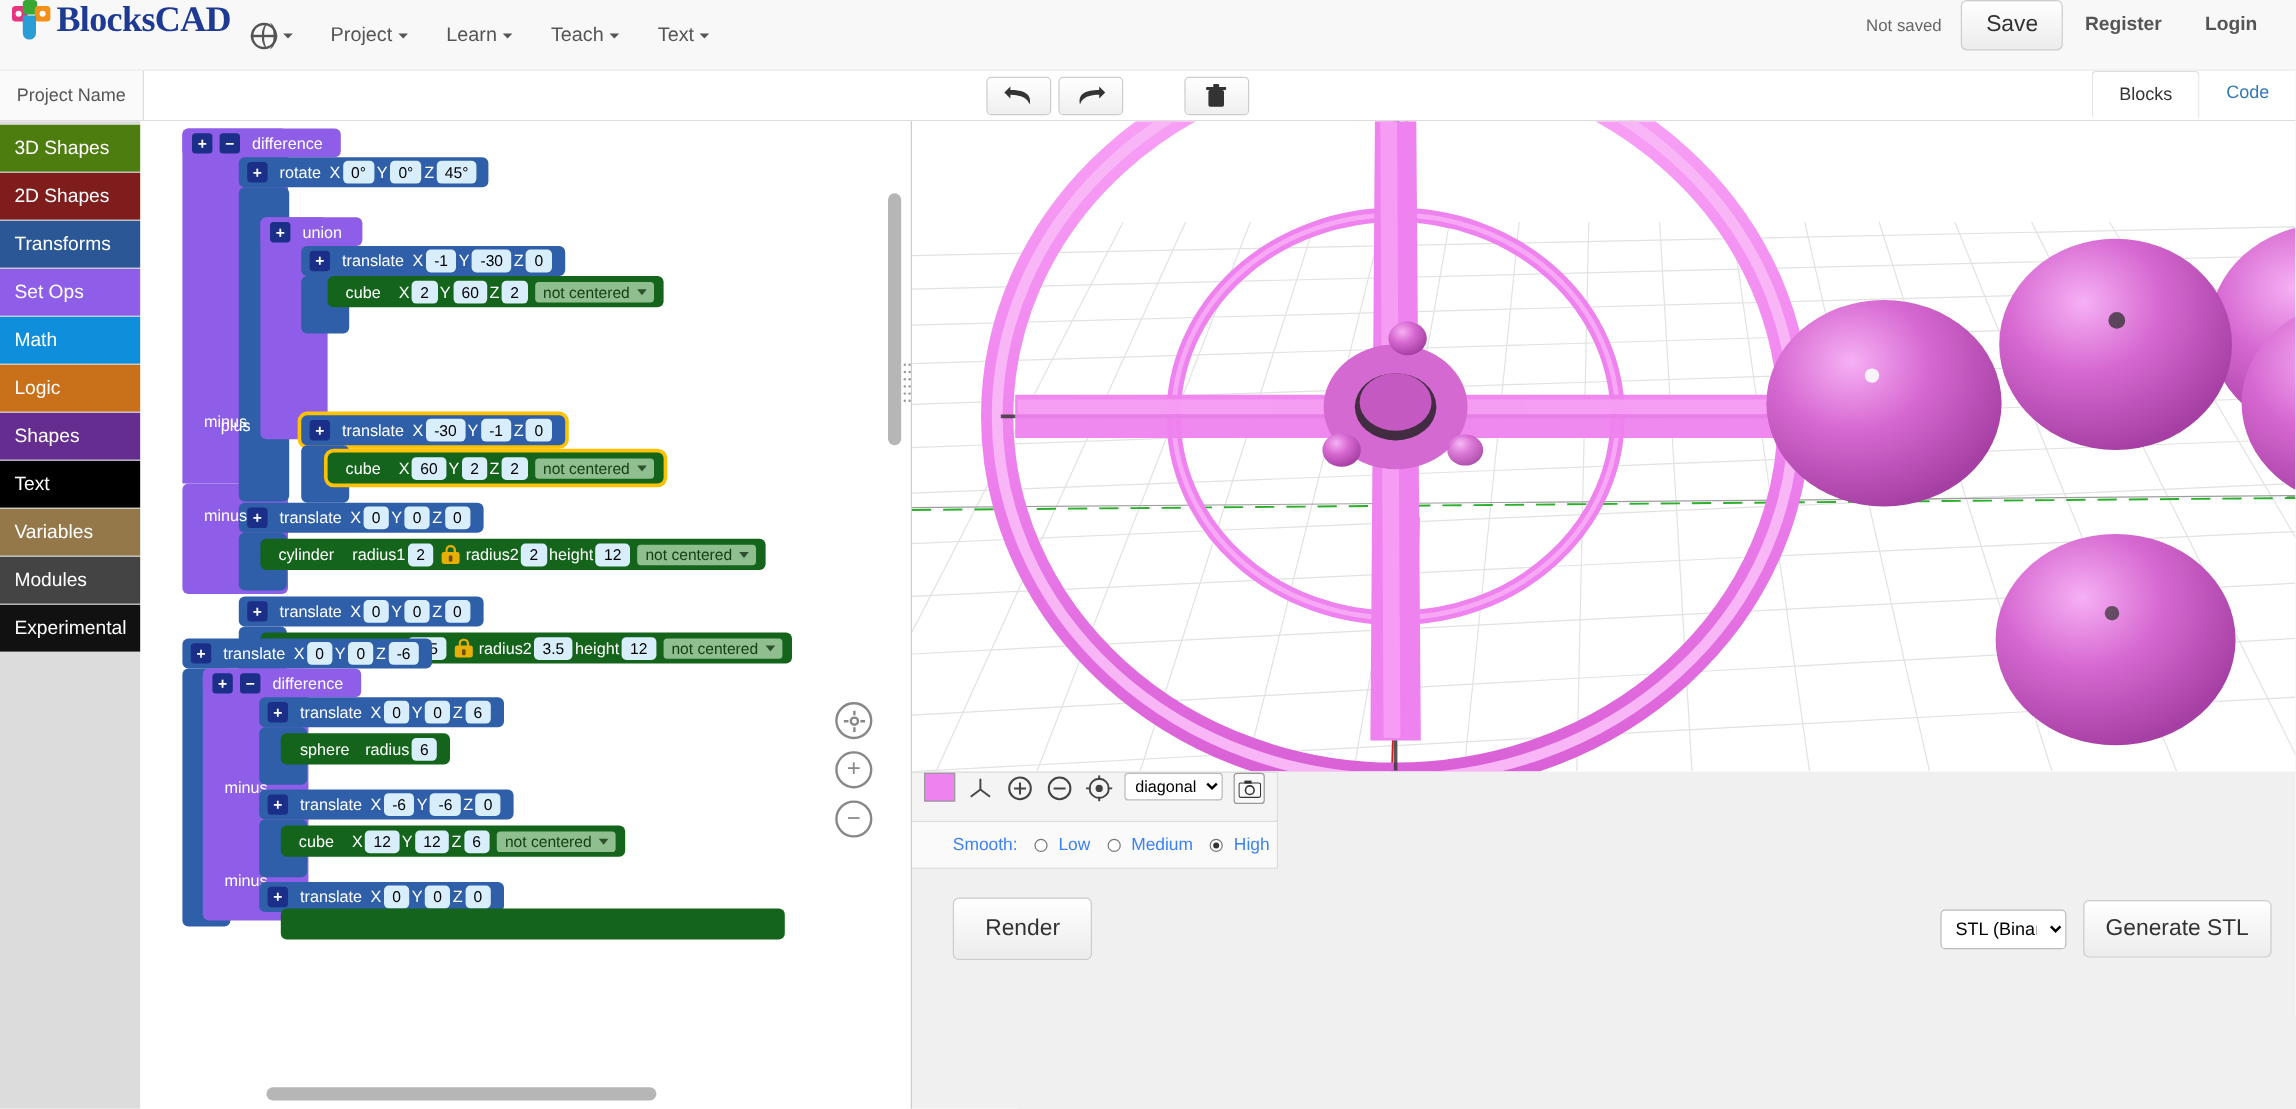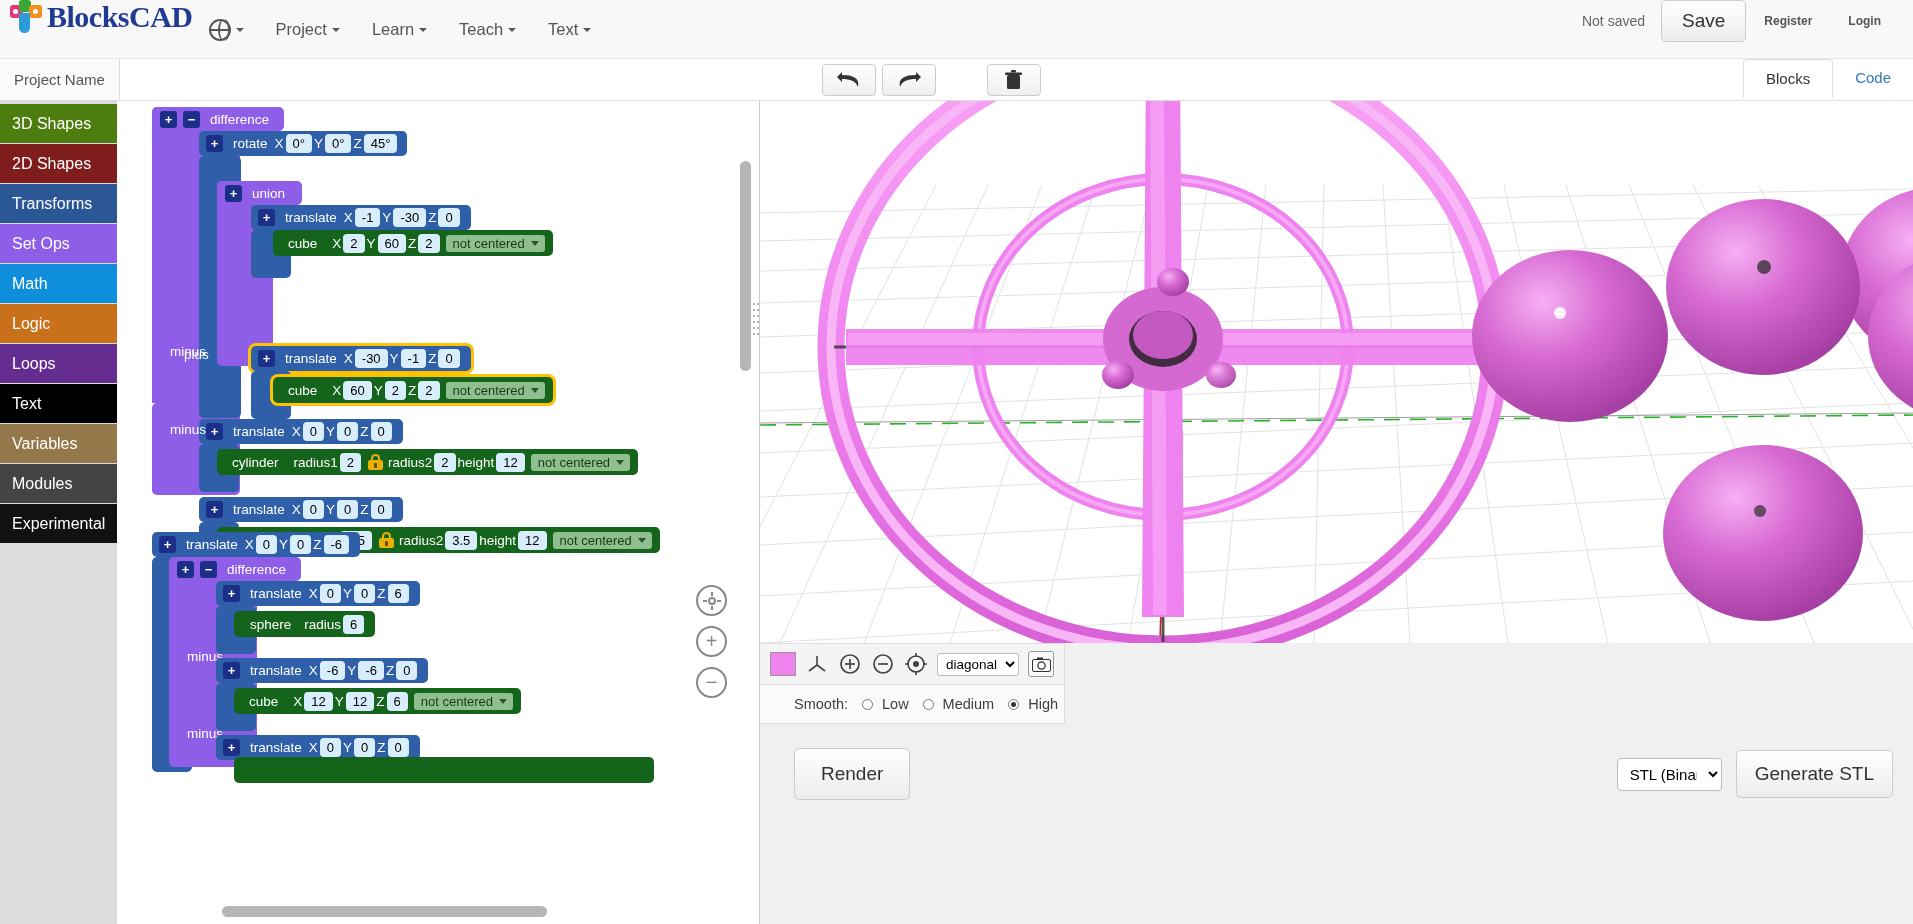--- a/index.html
+++ b/index.html
@@ -30,21 +30,21 @@
   .caret { margin-left:5px; border-left:4px solid transparent; border-right:4px solid transparent; border-top:4px solid #555; display:inline-block; }
   #globe { width:22px;height:22px;border-radius:50%;border:2px solid #555; position:relative; }
   #globe:before { content:""; position:absolute; left:-2px; top:8px; width:22px; height:2px; background:#555;}
   #globe:after { content:""; position:absolute; left:7px; top:-2px; width:8px; height:22px; border-radius:50%; border:2px solid #555; border-top:none; border-bottom:none;}
   #nav-right { margin-left:auto; display:flex; align-items:center; padding-right:14px; }
   #notsaved { font-size:14px; color:#666; margin-right:16px; }
   #save-btn {
     font-size:19px; color:#333; background:linear-gradient(#fff,#ececec);
     border:1px solid #ccc; border-radius:5px; padding:9px 20px; cursor:pointer;
   }
-  .auth-link { font-size:12px; font-weight:bold; color:#555; padding:0 18px; cursor:pointer; }
+  .auth-link { font-size:16px; font-weight:bold; color:#555; padding:0 18px; cursor:pointer; }
 
   
   #projbar {
     height:42px; width:100%; background:#fff; border-bottom:1px solid #ddd;
     display:flex; align-items:stretch; position:relative;
   }
   #proj-label {
     display:flex;align-items:center;padding:0 14px;font-size:15px;color:#555;
     border-right:1px solid #ddd; background:#fafafa;
   }
@@ -122,33 +122,33 @@
   #gl { position:absolute; left:0; top:0; width:1153px; height:542px; background:#fff; overflow:hidden;}
   #grid-svg { position:absolute; inset:0; }
   #drag-handle { position:absolute; left:-8px; top:200px; width:8px; height:36px; display:flex;flex-direction:column;justify-content:space-around;}
   .dh-row { display:flex; justify-content:space-around; }
   .dh-dot { width:2px;height:2px;background:#999;border-radius:50%; }
 
   
   #vtool {
     position:absolute; left:0; top:542px; width:305px; height:42px;
     background:#f4f4f4; border:1px solid #ddd; border-left:none;
-    display:flex; align-items:center; padding:0 10px; gap:9px;
+    display:flex; align-items:flex-start; padding:0 10px; gap:9px;
   }
   #colorchip { width:28px;height:24px;background:#ee82ee;border:1px solid #999;cursor:pointer;}
   .vicon { width:26px;height:26px;display:flex;align-items:center;justify-content:center;cursor:pointer;color:#444;}
   #viewsel {
     font-size:13.5px; padding:2px 4px; border:1px solid #bbb; border-radius:3px;
     background:#fff; font-family:"Liberation Sans",sans-serif; cursor:pointer;
   }
   #camera-btn { width:28px;height:26px;border:1px solid #999;border-radius:3px;background:#f9f9f9;display:flex;align-items:center;justify-content:center;cursor:pointer;}
   #smoothbar {
     position:absolute; left:0; top:584px; width:305px; height:39px;
     background:#fafafa; border:1px solid #ddd; border-left:none; border-top:none;
-    display:flex; align-items:center; padding-left:34px; font-size:14.5px; color:#404040; gap:4px;
+    display:flex; align-items:center; padding-left:34px; font-size:14.5px; color:#3b82f6; gap:4px;
   }
   .radio { width:11px;height:11px;border:1px solid #777;border-radius:50%;display:inline-block;position:relative;margin:0 5px 0 10px;background:#fff;}
   .radio.on:after{content:"";position:absolute;left:2px;top:2px;width:5px;height:5px;border-radius:50%;background:#333;}
   #renderrow { position:absolute; left:0; top:623px; width:1153px; height:100px; display:flex; align-items:center;}
   #render-btn {
     margin-left:34px; font-size:19px; color:#333; background:linear-gradient(#fff,#ececec);
     border:1px solid #ccc; border-radius:5px; padding:14px 26px; cursor:pointer;
   }
   #stl-wrap { margin-left:auto; display:flex; align-items:center; padding-right:20px; gap:14px;}
   #stlsel { font-size:15px; padding:6px 8px; border:1px solid #bbb; border-radius:4px; background:#fff;
@@ -230,21 +230,21 @@
 
 <div id="main">
 
   <div id="sidebar">
     <div class="cat" style="background:#4d7c0f">3D Shapes</div>
     <div class="cat" style="background:#7f1d1d">2D Shapes</div>
     <div class="cat" style="background:#2b5797">Transforms</div>
     <div class="cat" style="background:#8e5ee8">Set Ops</div>
     <div class="cat" style="background:#0f8fdb">Math</div>
     <div class="cat" style="background:#c8701a">Logic</div>
-    <div class="cat" style="background:#662d91">Loops</div>
+    <div class="cat" style="background:#662d91">Shapes</div>
     <div class="cat" style="background:#000000">Text</div>
     <div class="cat" style="background:#95784a">Variables</div>
     <div class="cat" style="background:#444444">Modules</div>
     <div class="cat" style="background:#111111">Experimental</div>
   </div>
 
   <div id="canvas-wrap">
     <div id="blockly">
 
       <div class="cbody blk-purple" style="left:35px;top:6px;width:88px;height:296px;border-radius:5px 5px 0 0;"></div>

